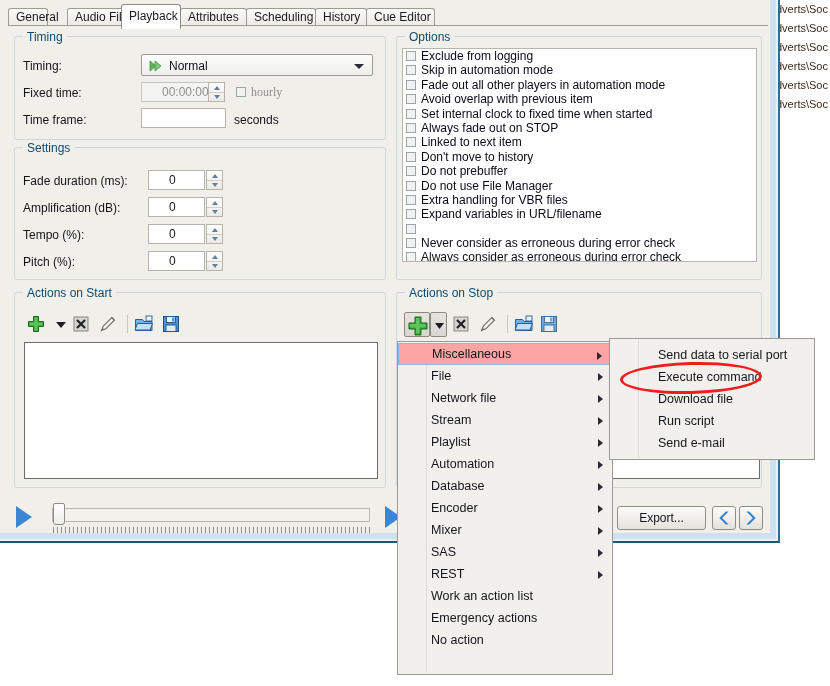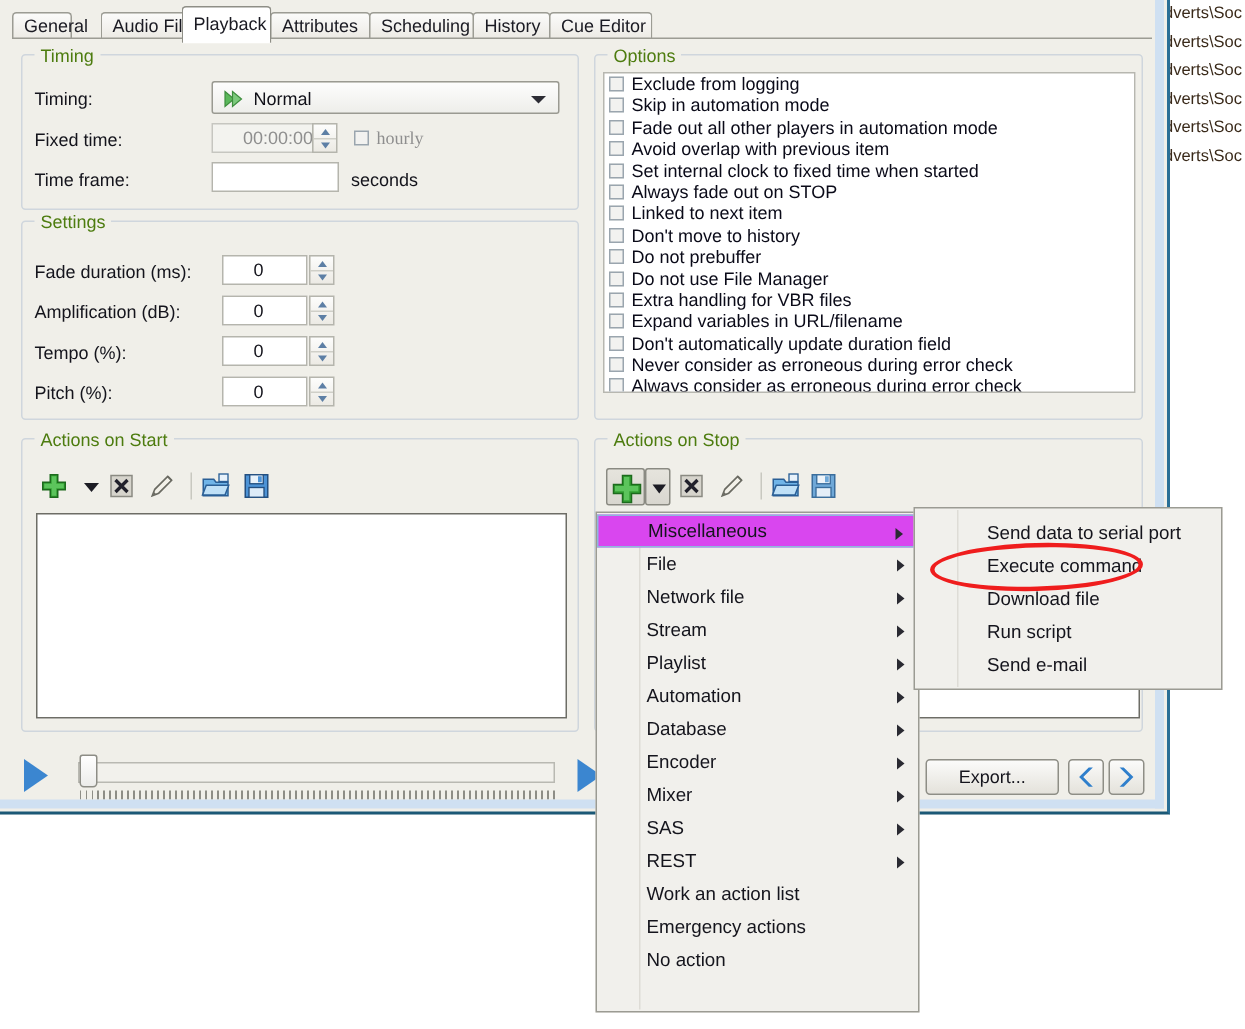--- a/index.html
+++ b/index.html
@@ -77,21 +77,21 @@
   .groupbox {
     position:absolute;
     border:1px solid #cfd6dd;
     border-radius:3px;
     background:transparent;
   }
   .groupbox > .gtitle {
     position:absolute; top:-7px; left:8px;
     background:#f0efe9;
     padding:0 4px;
-    font-size:12px; color:#4d7c0f;
+    font-size:12px; color:#0c4a6e;
     white-space:nowrap;
   }
 
   .lbl { position:absolute; font-size:12px; color:#14141c; white-space:nowrap; }
 
   
   .textbox {
     position:absolute; background:#ffffff;
     border:1px solid #b5b5ad;
     height:20px; line-height:18px;
@@ -208,21 +208,21 @@
   .mi {
     position:relative; height:22px; line-height:22px;
     padding-left:33px; font-size:12.5px; color:#14141c; white-space:nowrap;
   }
   .mi .arrow {
     position:absolute; right:9px; top:8px; width:0; height:0;
     border-top:4px solid transparent; border-bottom:4px solid transparent;
     border-left:5px solid #2a2a32;
   }
   .mi.selected {
-    background:#d946ef;
+    background:#fca5a5;
     border:1px solid #8fb7dd;
     height:22px; line-height:20px;
     margin:0 0px;
   }
 
   #submenu {
     position:absolute; left:609px; top:338px; width:206px; height:122px;
     background:#f1f0ec;
     border:1px solid #9b9b93;
     z-index:55;
@@ -364,21 +364,21 @@
       <div class="cbrow"><span class="box"></span><span>Fade out all other players in automation mode</span></div>
       <div class="cbrow"><span class="box"></span><span>Avoid overlap with previous item</span></div>
       <div class="cbrow"><span class="box"></span><span>Set internal clock to fixed time when started</span></div>
       <div class="cbrow"><span class="box"></span><span>Always fade out on STOP</span></div>
       <div class="cbrow"><span class="box"></span><span>Linked to next item</span></div>
       <div class="cbrow"><span class="box"></span><span>Don't move to history</span></div>
       <div class="cbrow"><span class="box"></span><span>Do not prebuffer</span></div>
       <div class="cbrow"><span class="box"></span><span>Do not use File Manager</span></div>
       <div class="cbrow"><span class="box"></span><span>Extra handling for VBR files</span></div>
       <div class="cbrow"><span class="box"></span><span>Expand variables in URL/filename</span></div>
-      <div class="cbrow"><span class="box"></span><span>Don't automatically update duration field</span></div>
+      <div class="cbrow"><span class="box"></span></div>
       <div class="cbrow"><span class="box"></span><span>Never consider as erroneous during error check</span></div>
       <div class="cbrow"><span class="box"></span><span>Always consider as erroneous during error check</span></div>
     </div>
 
   <div class="groupbox" style="left:14px;top:292px;width:372px;height:196px;">
     <span class="gtitle">Actions on Start</span>
   </div>
   <div class="tbtn" style="left:25px;top:313px;">
     <svg viewBox="0 0 22 22" width="22" height="22">
       <path d="M8.5 3.5h5v5h5v5h-5v5h-5v-5h-5v-5h5z" fill="#33a033" stroke="#1d6b1d" stroke-width="1"></path>

